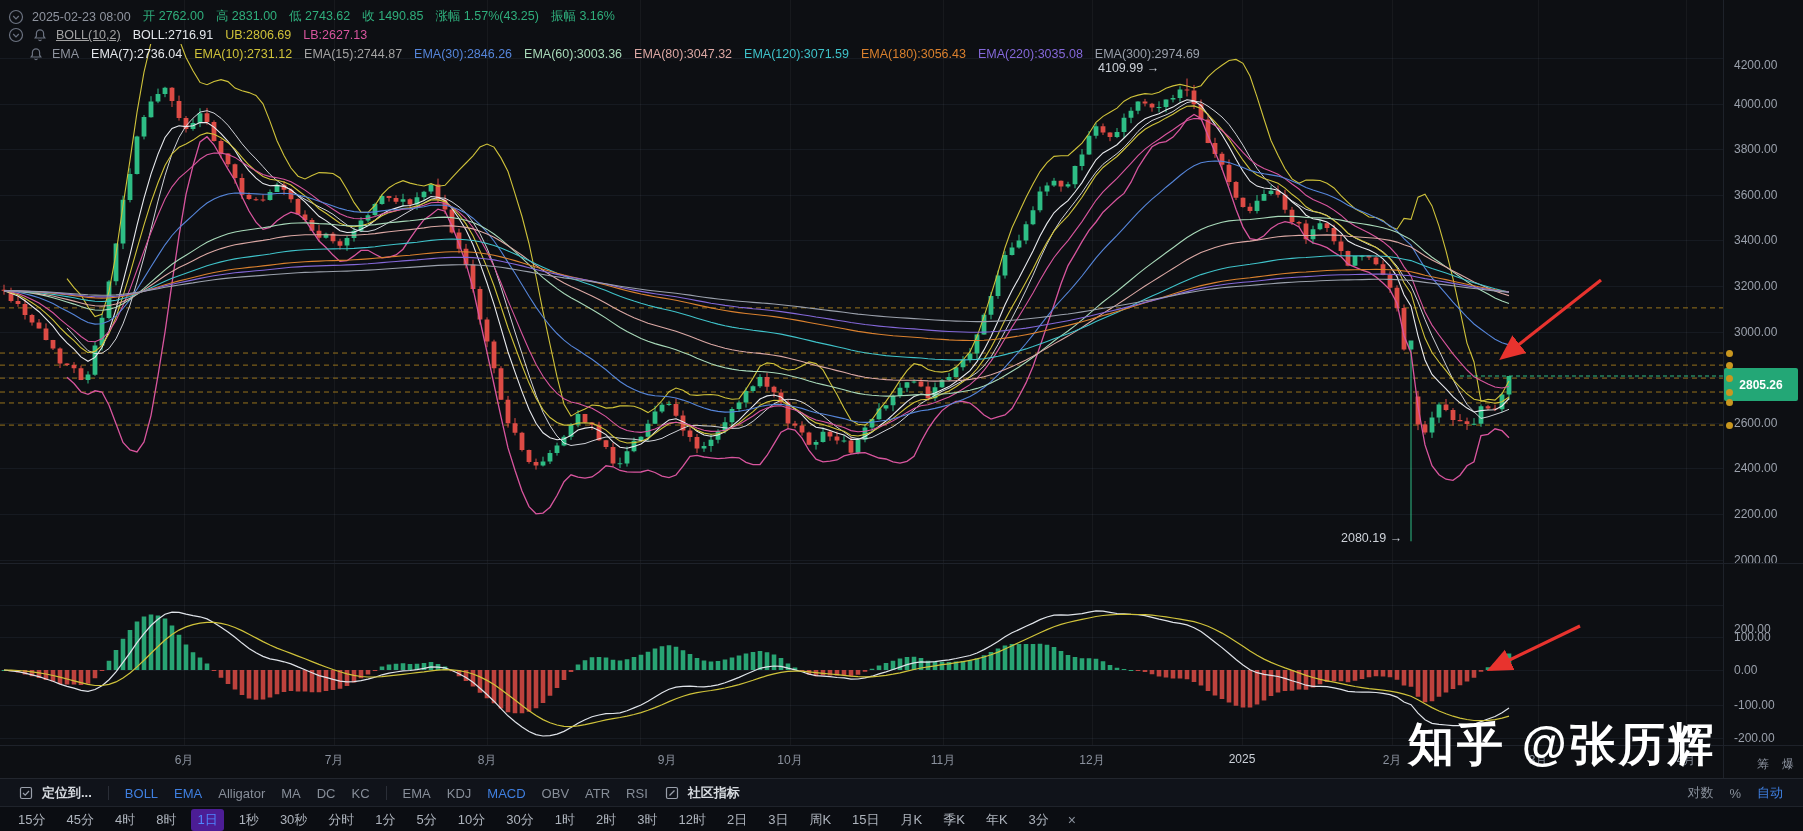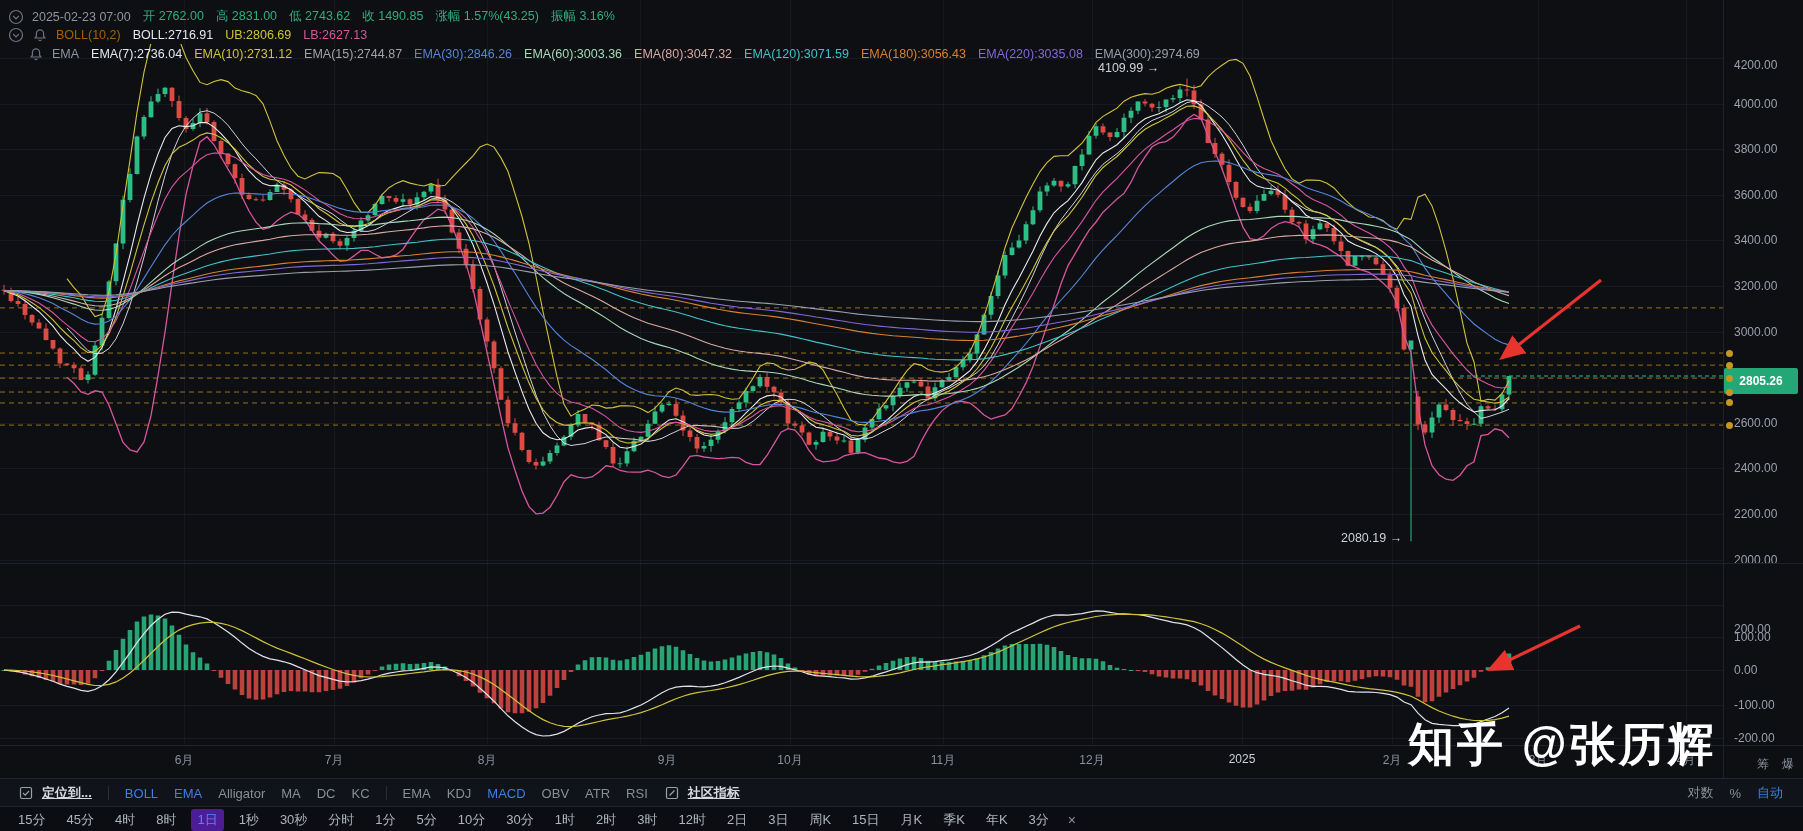--- a/index.html
+++ b/index.html
@@ -6,34 +6,34 @@
   #root{position:relative;width:1803px;height:831px;background:#0d0f13;overflow:hidden;
         font-family:"Liberation Sans","DejaVu Sans",sans-serif;-webkit-font-smoothing:antialiased;}
   svg{position:absolute;left:0;top:0;}
   .hdr{position:absolute;display:flex;align-items:center;white-space:nowrap;font-size:12.5px;z-index:6;}
   .hdr .seg{margin-right:12px;}
   .icon{display:inline-flex;align-items:center;justify-content:center;margin-right:8px;}
   .axis-label{position:absolute;left:1734px;color:#9aa0ab;font-size:12px;z-index:4;}
   .month-label{position:absolute;color:#8b929e;font-size:12px;transform:translateX(-50%);z-index:4;}
   .sep{position:absolute;left:0;width:1803px;height:1px;background:#1e222a;z-index:5;}
   .vsep{position:absolute;top:0;width:1px;background:#1e222a;z-index:5;}
-  #price-tag{position:absolute;left:1724px;top:368px;width:74px;height:26px;background:#23a776;color:#fff;
+  #price-tag{position:absolute;left:1724px;top:368px;width:74px;height:33px;background:#23a776;color:#fff;
              font-size:12px;font-weight:bold;display:flex;align-items:center;justify-content:center;z-index:6;border-radius:2px;}
   .dot{position:absolute;left:1726px;width:7px;height:7px;border-radius:50%;background:#c9971f;z-index:6;}
   #watermark{position:absolute;left:1408px;top:714px;font-size:46px;font-weight:bold;color:#ffffff;
              letter-spacing:3px;z-index:9;white-space:nowrap;}
   .annotation{position:absolute;color:#ccd1d8;font-size:12.5px;z-index:6;white-space:nowrap;}
   .chip{position:absolute;color:#8b929e;font-size:12px;z-index:6;}
   #toolbar{position:absolute;left:0;top:778px;width:1803px;height:28px;background:#10131a;border-top:1px solid #22262e;
            display:flex;align-items:center;justify-content:space-between;z-index:10;font-size:13px;}
   #tb-left,#tb-right{display:flex;align-items:center;}
   #tb-left{padding-left:10px;}#tb-right{padding-right:12px;}
   .tb-item{margin:0 8px;color:#878e99;cursor:pointer;white-space:nowrap;display:inline-flex;align-items:center;}
   .tb-item.active{color:#3f7fe0;}
-  .tb-item.strong{color:#d7dbe0;font-weight:bold;text-decoration:underline;}
+  .tb-item.strong{color:#d7dbe0;font-weight:bold;}
   .tb-div{width:1px;height:14px;background:#2a2e37;margin:0 8px;}
   #tfbar{position:absolute;left:0;top:806px;width:1803px;height:25px;background:#0b0d12;border-top:1px solid #1f232b;
          display:flex;align-items:center;padding-left:12px;z-index:10;font-size:13px;}
   .tf-item{margin-right:9px;padding:2px 6px;color:#aeb4bd;cursor:pointer;white-space:nowrap;border-radius:3px;}
   .tf-item.active{color:#4f86ff;background:#4c1d95;}
   .tf-close{margin-left:4px;color:#8b929e;font-size:14px;cursor:pointer;}
 </style>
 </head>
 <body>
 
@@ -127,21 +127,21 @@
 
   <div class="hdr" id="row-ohlc" style="left:8px;top:8px;">
       <span class="icon">
         <svg width="16" height="16" viewBox="0 0 16 16" style="position: static;">
           <g fill="none" stroke="#6b7280" stroke-width="1.2">
             <circle cx="8" cy="8" r="6.5"></circle>
             <polyline points="5.2,7 8,9.8 10.8,7"></polyline>
           </g>
         </svg>
       </span>
-      <span class="seg" style="color: rgb(142, 147, 158);">2025-02-23 07:00</span>
+      <span class="seg" style="color: rgb(142, 147, 158);">2025-02-23 08:00</span>
       <span class="seg" style="color: rgb(47, 174, 124);">开 2762.00</span>
       <span class="seg" style="color: rgb(47, 174, 124);">高 2831.00</span>
       <span class="seg" style="color: rgb(47, 174, 124);">低 2743.62</span>
       <span class="seg" style="color: rgb(47, 174, 124);">收 1490.85</span>
       <span class="seg" style="color: rgb(47, 174, 124);">涨幅 1.57%(43.25)</span>
       <span class="seg" style="color: rgb(47, 174, 124);">振幅 3.16%</span>
     </div>
   <div class="hdr" id="row-boll" style="left:8px;top:27px;">
       <span class="icon">
         <svg width="16" height="16" viewBox="0 0 16 16" style="position: static;">
@@ -152,21 +152,21 @@
         </svg>
       </span>
       <span class="icon">
         <svg width="16" height="16" viewBox="0 0 16 16" style="position: static;">
           <g fill="none" stroke="#6b7280" stroke-width="1.2">
             <path d="M8 2.8a3.6 3.6 0 0 0-3.6 3.6v2.8L3.2 11h9.6l-1.2-1.8V6.4A3.6 3.6 0 0 0 8 2.8z"></path>
             <path d="M6.6 12.6a1.5 1.5 0 0 0 2.8 0"></path>
           </g>
         </svg>
       </span>
-      <span class="seg" style="color: #a16207;">BOLL(10,2)</span>
+      <span class="seg" style="color: #a3a3a3; text-decoration: underline;">BOLL(10,2)</span>
       <span class="seg" style="color: rgb(228, 231, 236);">BOLL:2716.91</span>
       <span class="seg" style="color: rgb(207, 194, 58);">UB:2806.69</span>
       <span class="seg" style="color: rgb(216, 85, 158);">LB:2627.13</span>
     </div>
   <div class="hdr" id="row-ema" style="left:28px;top:46px;">
       <span class="icon">
         <svg width="16" height="16" viewBox="0 0 16 16" style="position: static;">
           <g fill="none" stroke="#6b7280" stroke-width="1.2">
             <path d="M8 2.8a3.6 3.6 0 0 0-3.6 3.6v2.8L3.2 11h9.6l-1.2-1.8V6.4A3.6 3.6 0 0 0 8 2.8z"></path>
             <path d="M6.6 12.6a1.5 1.5 0 0 0 2.8 0"></path>

